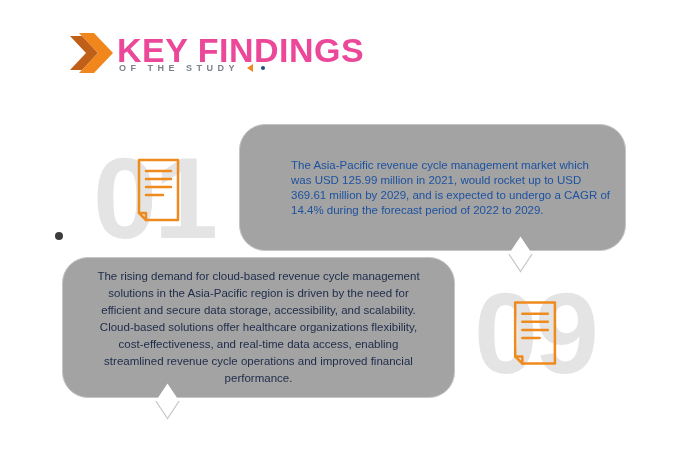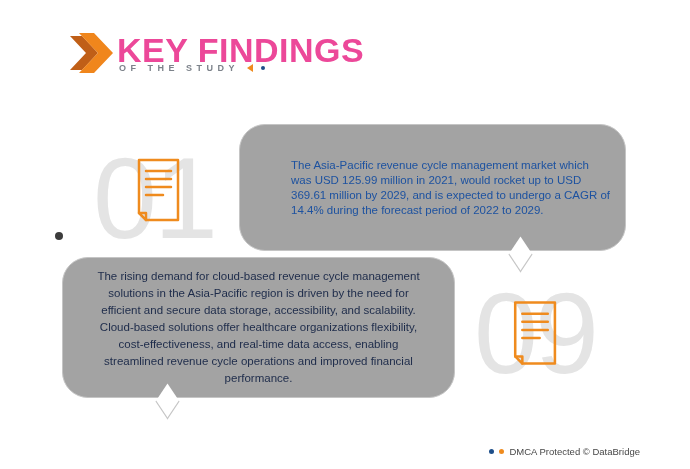--- a/index.html
+++ b/index.html
@@ -19,21 +19,21 @@
     width:0;height:0;border-top:4px solid transparent;border-bottom:4px solid transparent;
     border-right:6px solid #ef8b1e;display:inline-block;
   }
   .sub-dot{width:4px;height:4px;border-radius:50%;background:#1d4e89;display:inline-block;}
 
   
   .left-dot{position:absolute;left:55px;top:232px;width:8px;height:8px;border-radius:50%;background:#3c3c3c;}
 
   
   .wm{
-    position:absolute;font-size:115px;font-weight:400;color:#e4e4e4;
+    position:absolute;font-size:115px;font-weight:700;color:#e4e4e4;
     line-height:.8;letter-spacing:-3px;user-select:none;
   }
   .wm-1{left:93px;top:152px;}
   .wm-2{left:474px;top:287px;}
 
   
   .doc-icon{position:absolute;}
   .icon-1{left:127px;top:157px;}
   .icon-2{left:503px;top:297px;}
 
@@ -112,19 +112,14 @@
         <path d="M12 3 H51 V63 H19 L12 56 Z"></path>
         <path d="M12 56 H19 V63"></path>
         <line x1="19" y1="14" x2="44" y2="14"></line>
         <line x1="19" y1="22" x2="44" y2="22"></line>
         <line x1="19" y1="30" x2="44" y2="30"></line>
         <line x1="19" y1="38" x2="36" y2="38"></line>
       </svg>
     </div>
   </section>
 
-  <div class="footer">
-    <span class="dot d-blue"></span>
-    <span class="dot d-orange"></span>
-    <span>DMCA Protected © DataBridge</span>
-  </div>
 
 </div>
 
 </body></html>

